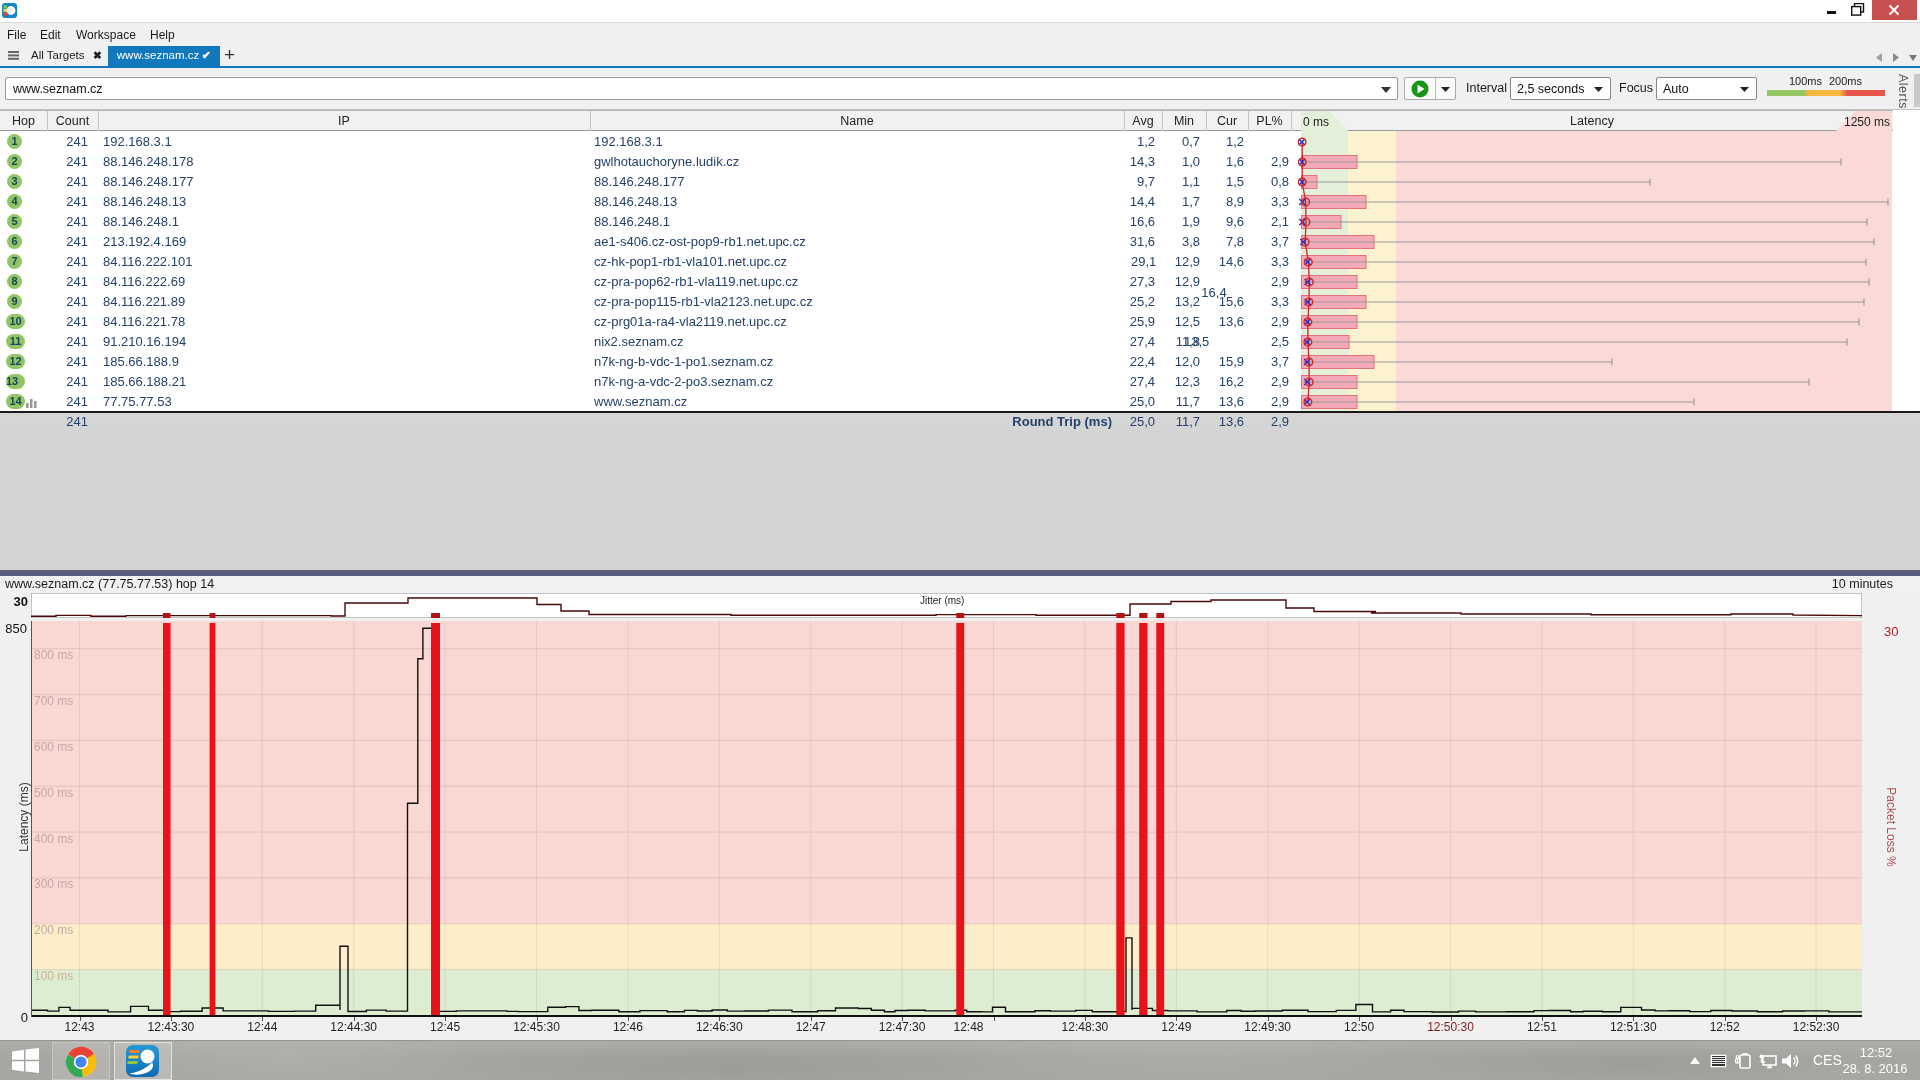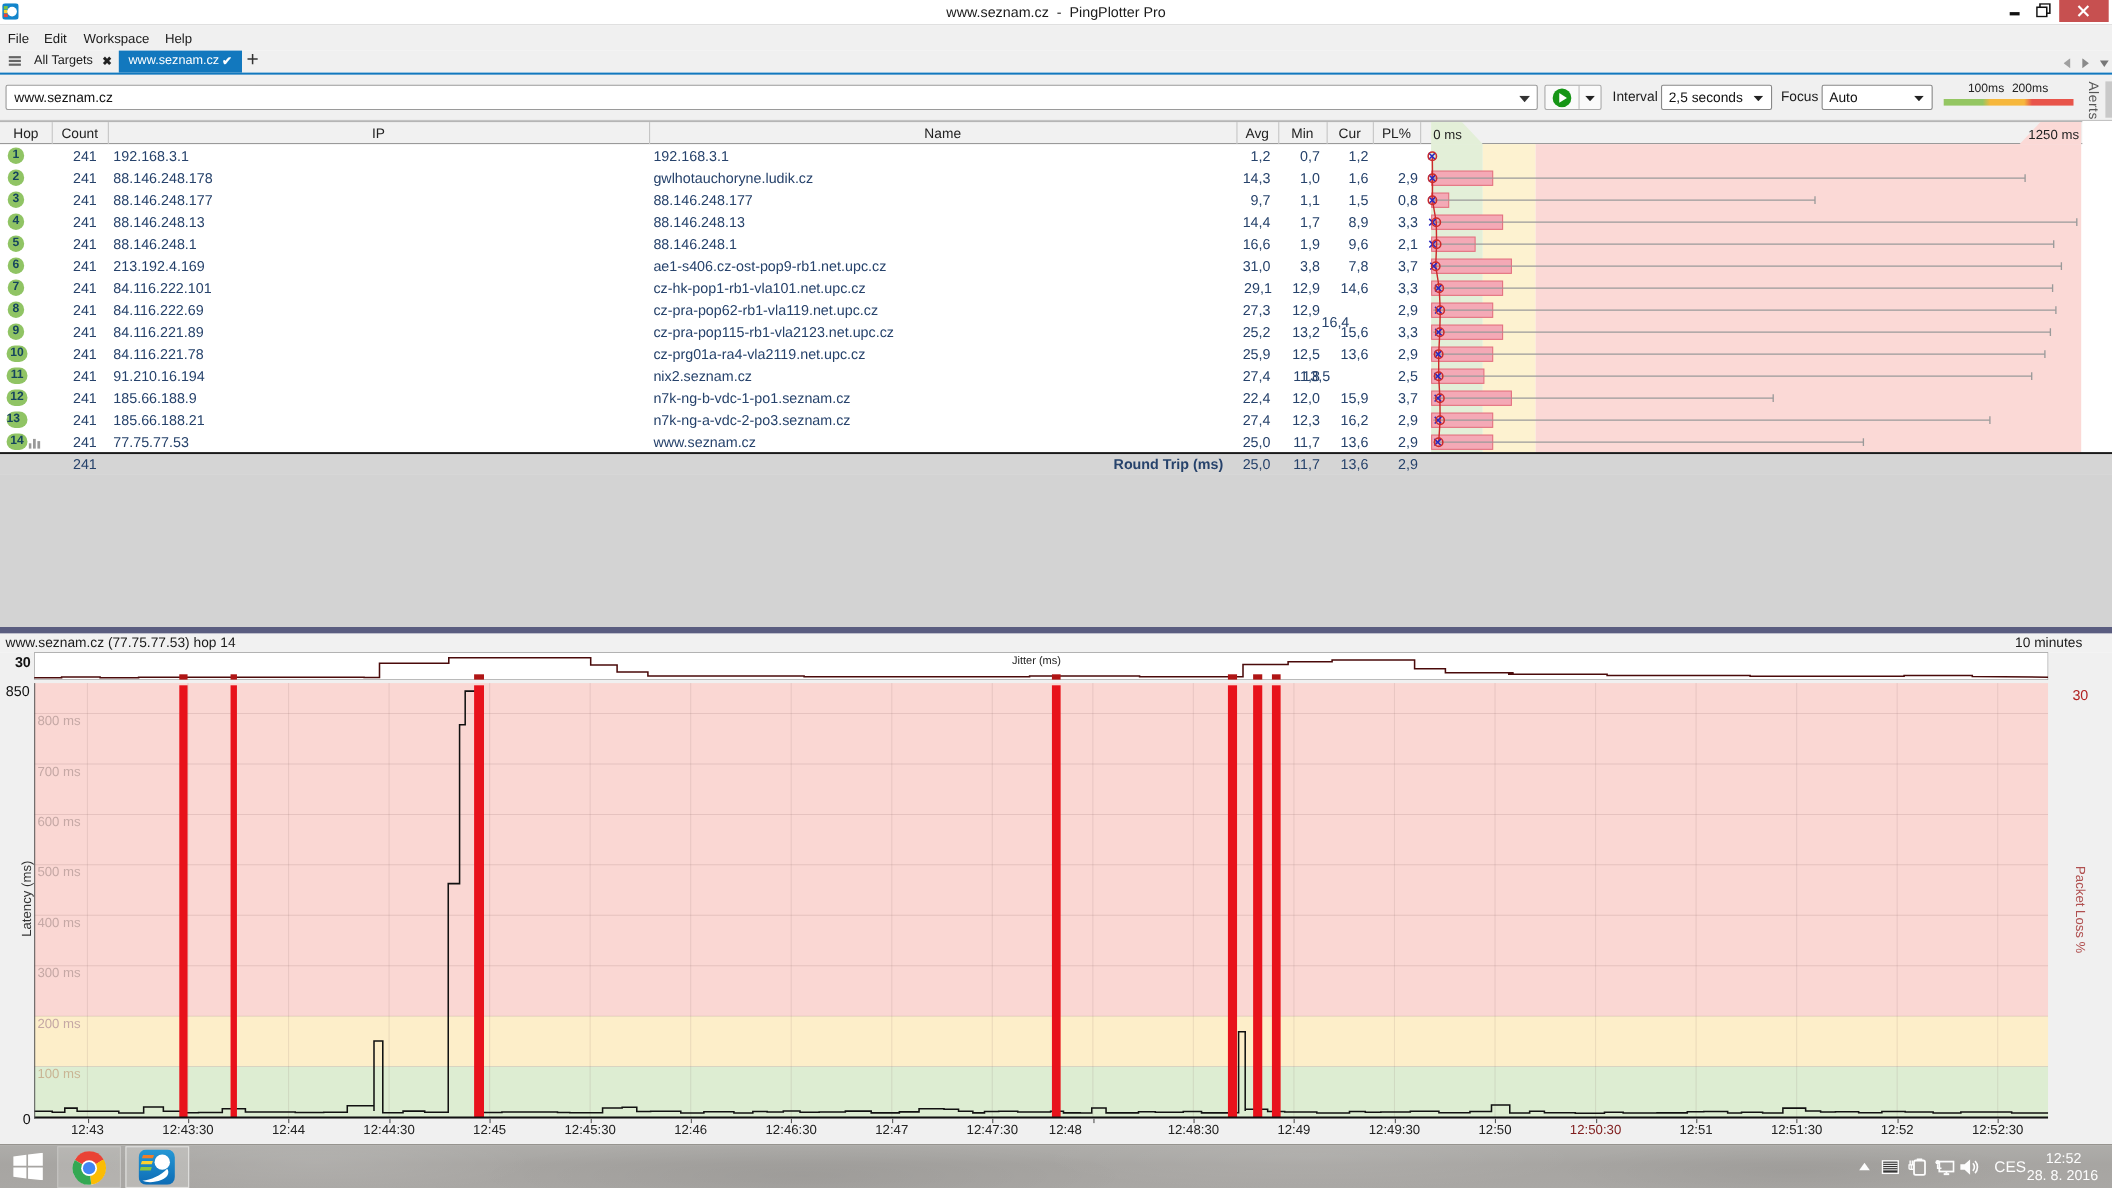--- a/index.html
+++ b/index.html
@@ -10,21 +10,20 @@
 <body>
 
 <div class="abs" style="left:0;top:0;width:1920px;height:23px;background:#fff;border-bottom:1px solid #d9d9d9">
  <svg width="15" height="15" style="position:absolute;left:2px;top:3px">
       <rect width="15" height="15" rx="3" fill="#1385cb"></rect>
       <rect x="1.5" y="2.5" width="3.5" height="3" fill="#7dc242"></rect>
       <rect x="1.5" y="6" width="3.5" height="3" fill="#ffd02f"></rect>
       <rect x="1.5" y="9.5" width="3.5" height="3" fill="#e8453c"></rect>
       <circle cx="9" cy="7.5" r="4.4" fill="#fff"></circle>
     </svg>
- <div class="abs" style="left:0;right:0;top:3px;text-align:center;font-size:13px;color:#1a1a1a">www.seznam.cz&nbsp; - &nbsp;PingPlotter Pro</div>
  <div class="abs" style="left:1827px;top:11px;width:9px;height:2.5px;background:#111"></div>
  <svg width="14" height="13" style="position:absolute;left:1851px;top:3px">
       <rect x="3.5" y="0.5" width="9" height="8.5" fill="none" stroke="#111" stroke-width="1.4"></rect>
       <rect x="0.7" y="3.6" width="9" height="8.5" fill="#fff" stroke="#111" stroke-width="1.4"></rect>
     </svg>
  <div class="abs" style="left:1872px;top:0;width:45px;height:19.5px;background:#c75050"></div>
  <svg width="12" height="12" style="position:absolute;left:1888px;top:4px">
       <path d="M1.5 1.5 L10.5 10.5 M10.5 1.5 L1.5 10.5" stroke="#fff" stroke-width="2"></path>
     </svg>
 </div>
@@ -99,20 +98,21 @@
  <div class="hdrtxt" style="left:590px;width:534px;text-align:center">Name</div>
  <div class="hdrtxt" style="left:1124px;width:38px;text-align:center">Avg</div>
  <div class="hdrtxt" style="left:1162px;width:44px;text-align:center">Min</div>
  <div class="hdrtxt" style="left:1206px;width:42px;text-align:center">Cur</div>
  <div class="hdrtxt" style="left:1248px;width:43px;text-align:center">PL%</div>
  <svg width="602" height="20" style="position:absolute;left:1291px;top:0">
       <polygon points="10,0 38,0 57,20 10,20" fill="#e3efd8"></polygon>
       <polygon points="564,0 601,0 601,20 545,20" fill="#fbd9d6"></polygon>
     </svg>
  <div class="hdrtxt" style="left:1303px;top:4px;font-size:12px">0 ms</div>
+ <div class="hdrtxt" style="left:1291px;width:602px;text-align:center">Latency</div>
  <div class="hdrtxt" style="left:1790px;top:4px;width:100px;text-align:right;font-size:12px;white-space:nowrap">1250 ms</div>
  <div class="abs" style="left:47px;top:0;width:1px;height:20px;background:#c5c5c5"></div>
  <div class="abs" style="left:98px;top:0;width:1px;height:20px;background:#c5c5c5"></div>
  <div class="abs" style="left:590px;top:0;width:1px;height:20px;background:#c5c5c5"></div>
  <div class="abs" style="left:1124px;top:0;width:1px;height:20px;background:#c5c5c5"></div>
  <div class="abs" style="left:1162px;top:0;width:1px;height:20px;background:#c5c5c5"></div>
  <div class="abs" style="left:1206px;top:0;width:1px;height:20px;background:#c5c5c5"></div>
  <div class="abs" style="left:1248px;top:0;width:1px;height:20px;background:#c5c5c5"></div>
  <div class="abs" style="left:1291px;top:0;width:1px;height:20px;background:#c5c5c5"></div>
 </div>
@@ -165,21 +165,21 @@
 <div class="num" style="position:absolute;left:1095px;width:60px;top:3px;text-align:right">16,6</div>
 <div class="num" style="position:absolute;left:1140px;width:60px;top:3px;text-align:right">1,9</div>
 <div class="num" style="position:absolute;left:1184px;width:60px;top:3px;text-align:right">9,6</div>
 <div class="num" style="position:absolute;left:1229px;width:60px;top:3px;text-align:right">2,1</div>
 </div>
 <div style="position:absolute;top:231px;left:0;width:1291px;height:20px">
 <div style="position:absolute;width:15px;left:7px;top:3px;height:15px;background:#90c464;border-radius:9px;color:#16455e;font-weight:bold;font-size:11px;text-align:center;line-height:15px">6</div>
 <div class="num" style="position:absolute;left:28px;width:60px;top:3px;text-align:right">241</div>
 <div class="num" style="position:absolute;left:103px;top:3px">213.192.4.169</div>
 <div class="num" style="position:absolute;left:594px;top:3px">ae1-s406.cz-ost-pop9-rb1.net.upc.cz</div>
-<div class="num" style="position:absolute;left:1095px;width:60px;top:3px;text-align:right">31,0</div>
+<div class="num" style="position:absolute;left:1095px;width:60px;top:3px;text-align:right">31,6</div>
 <div class="num" style="position:absolute;left:1140px;width:60px;top:3px;text-align:right">3,8</div>
 <div class="num" style="position:absolute;left:1184px;width:60px;top:3px;text-align:right">7,8</div>
 <div class="num" style="position:absolute;left:1229px;width:60px;top:3px;text-align:right">3,7</div>
 </div>
 <div style="position:absolute;top:251px;left:0;width:1291px;height:20px">
 <div style="position:absolute;width:15px;left:7px;top:3px;height:15px;background:#90c464;border-radius:9px;color:#16455e;font-weight:bold;font-size:11px;text-align:center;line-height:15px">7</div>
 <div class="num" style="position:absolute;left:28px;width:60px;top:3px;text-align:right">241</div>
 <div class="num" style="position:absolute;left:103px;top:3px">84.116.222.101</div>
 <div class="num" style="position:absolute;left:594px;top:3px">cz-hk-pop1-rb1-vla101.net.upc.cz</div>
 <div class="num" style="position:absolute;left:1131px;width:60px;top:3px;text-align:left">29,1</div>

